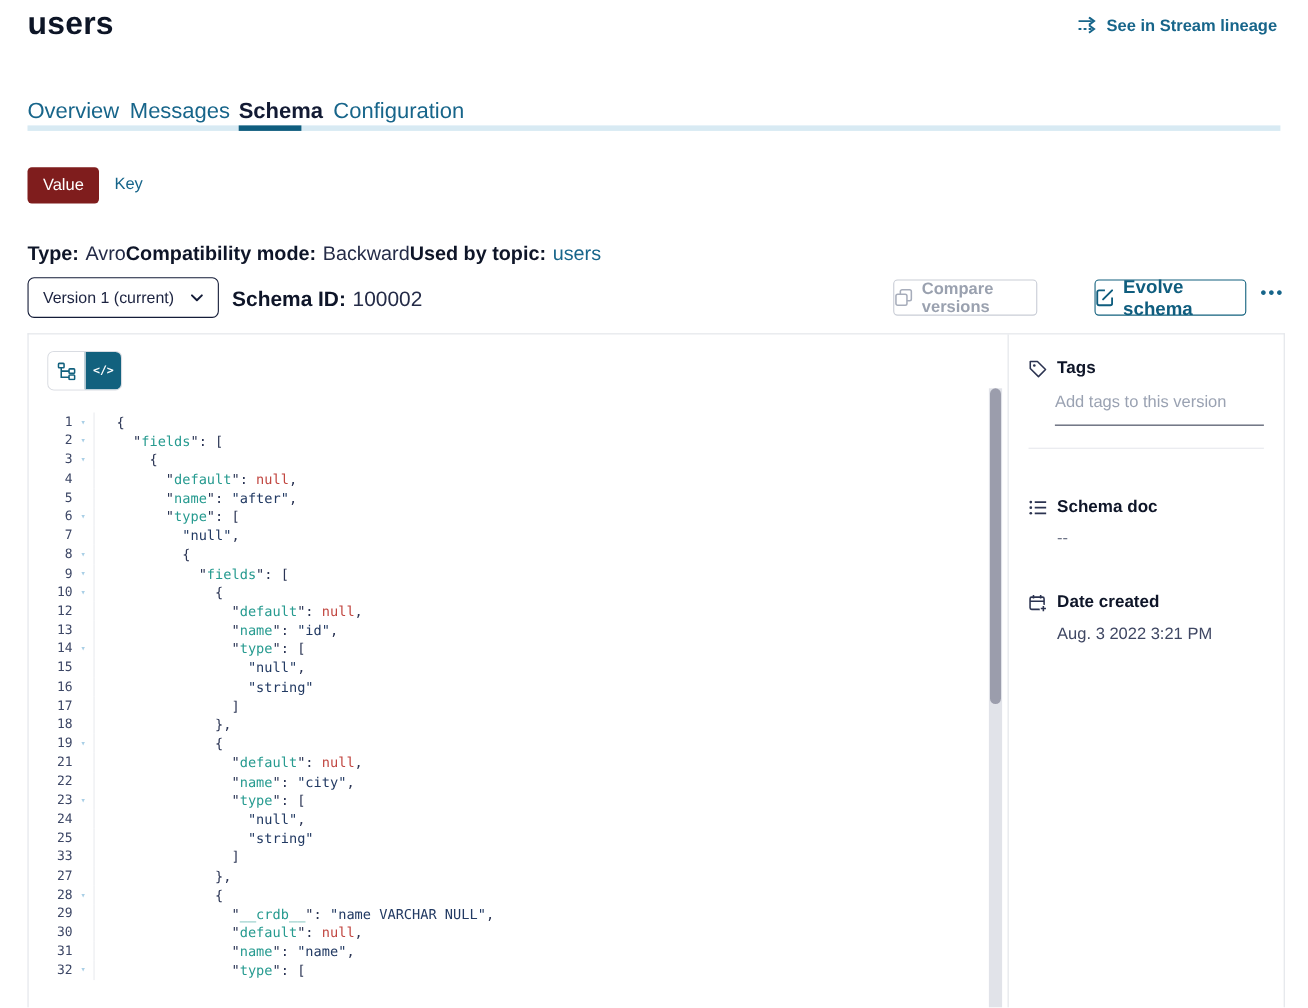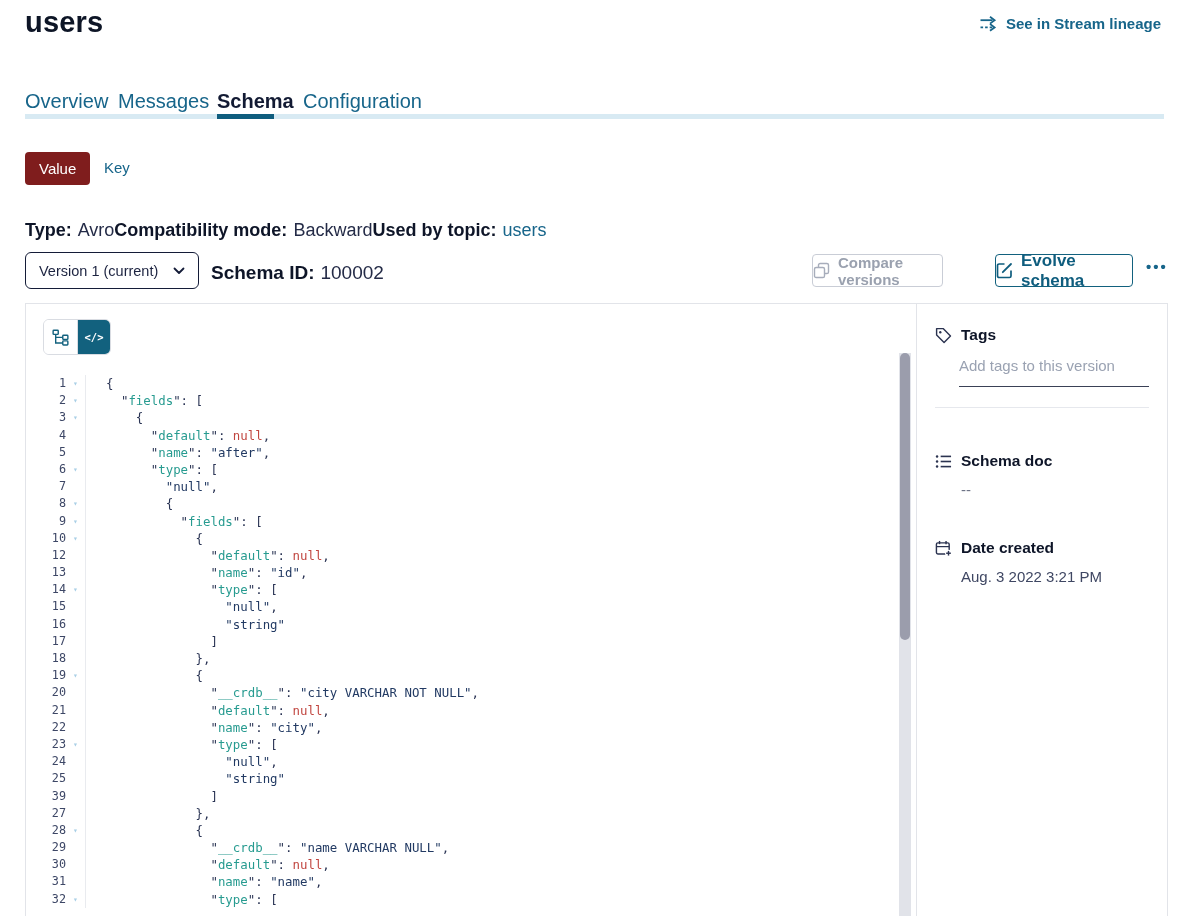--- a/index.html
+++ b/index.html
@@ -6,21 +6,21 @@
   html,body { width:1189px; height:916px; }
   body {
     font-family: "Liberation Sans", sans-serif;
     background:#ffffff; color:#1e2540;
     position:relative; overflow:hidden;
   }
   .abs { position:absolute; }
 
   
   .page-title { left:25px; top:6px; font-size:29px; font-weight:700; color:#0d1526; letter-spacing:.2px; }
-  .lineage-link { right:28px; top:15px; display:flex; align-items:center; gap:7px;
+  .lineage-link { right:28px; top:15px; display:flex; align-items:flex-start; gap:7px;
     color:#17658a; font-size:15px; font-weight:600; cursor:pointer; }
 
   
   .tab { top:90px; font-size:20px; font-weight:500; color:#17658a; cursor:pointer; }
   .tab.active { color:#121a33; font-weight:600; }
   .tab-track { left:25px; top:114px; width:1139px; height:5px; background:#d8eaf3; }
   .tab-active-seg { left:192px; top:0; width:57px; height:5px; background:#0f5d7e; position:absolute; }
 
   
   .value-btn { left:25px; top:152px; height:33px; padding:0 14px; background:#7f1d1d; color:#fff;
@@ -271,25 +271,20 @@
             <span class="ln">18</span>
             <span class="fold"></span>
             <span class="cl"><span class="tk-p">            },</span></span>
           </div>
           <div class="code-row">
             <span class="ln">19</span>
             <span class="fold">▾</span>
             <span class="cl"><span class="tk-p">            {</span></span>
           </div>
           <div class="code-row">
-            <span class="ln">20</span>
-            <span class="fold"></span>
-            <span class="cl"><span class="tk-p">              "</span><span class="tk-k">__crdb__</span><span class="tk-p">": </span><span class="tk-s">"city VARCHAR NOT NULL"</span><span class="tk-p">,</span></span>
-          </div>
-          <div class="code-row">
             <span class="ln">21</span>
             <span class="fold"></span>
             <span class="cl"><span class="tk-p">              "</span><span class="tk-k">default</span><span class="tk-p">": </span><span class="tk-u">null</span><span class="tk-p">,</span></span>
           </div>
           <div class="code-row">
             <span class="ln">22</span>
             <span class="fold"></span>
             <span class="cl"><span class="tk-p">              "</span><span class="tk-k">name</span><span class="tk-p">": </span><span class="tk-s">"city"</span><span class="tk-p">,</span></span>
           </div>
           <div class="code-row">
@@ -301,21 +296,21 @@
             <span class="ln">24</span>
             <span class="fold"></span>
             <span class="cl"><span class="tk-p">                </span><span class="tk-s">"null"</span><span class="tk-p">,</span></span>
           </div>
           <div class="code-row">
             <span class="ln">25</span>
             <span class="fold"></span>
             <span class="cl"><span class="tk-p">                </span><span class="tk-s">"string"</span></span>
           </div>
           <div class="code-row">
-            <span class="ln">39</span>
+            <span class="ln">33</span>
             <span class="fold"></span>
             <span class="cl"><span class="tk-p">              ]</span></span>
           </div>
           <div class="code-row">
             <span class="ln">27</span>
             <span class="fold"></span>
             <span class="cl"><span class="tk-p">            },</span></span>
           </div>
           <div class="code-row">
             <span class="ln">28</span>

